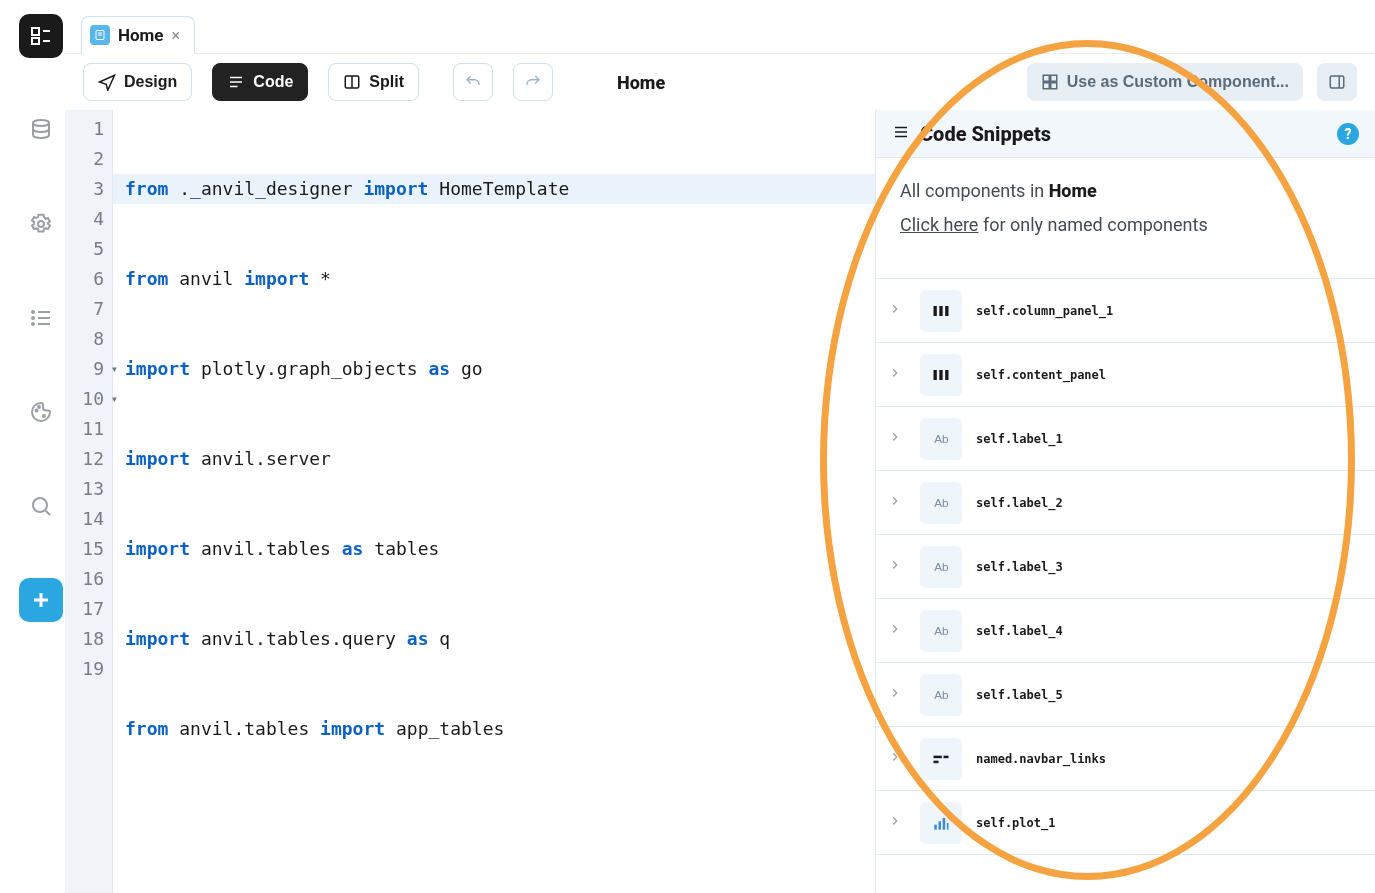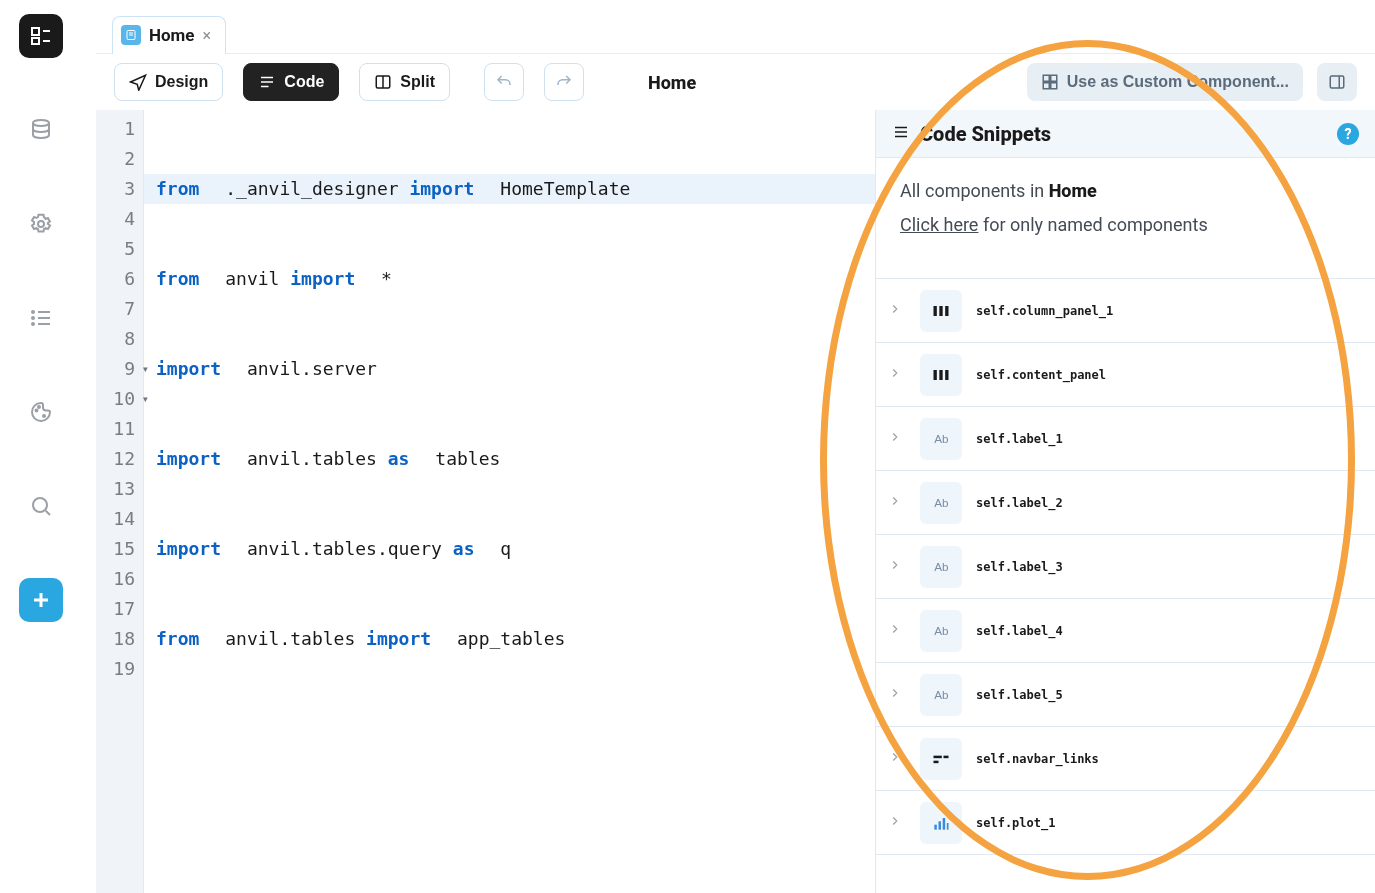--- a/index.html
+++ b/index.html
@@ -29,21 +29,21 @@
     border-radius: 10px;
     color: #9aa0a6;
     cursor: pointer;
   }
   .rail-icon.active { background: #1a1a1a; color: #fff; }
   .rail-icon.plus { background: #2aa7e0; color: #fff; border-radius: 10px; }
   .rail-icon svg { width: 24px; height: 24px; }
 
   .main {
     position: absolute;
-    left: 96px; top: 0; right: 0; height: 893px;
+    left: 65px; top: 0; right: 0; height: 893px;
     display: flex; flex-direction: column;
   }
   .tab-bar {
     height: 54px;
     border-bottom: 1px solid #e9edf2;
     display: flex; align-items: center;
     padding-left: 16px;
     gap: 8px;
   }
   .tab {
@@ -137,21 +137,21 @@
   }
   .code {
     flex: 1;
     padding: 4px 0 0 12px;
     color: #1a1a1a;
     white-space: pre;
   }
   .code .line { height: 30px; }
   .code .line.hl { background: #eaf3fb; margin-left: -12px; padding-left: 12px; }
   .kw { color: #0b62c4; font-weight: 600; }
-  .plain { color: #1a1a1a; margin-left: 15px; }
+  .plain { color: #1a1a1a; }
 
   
   .side-panel {
     width: 500px;
     border-left: 1px solid #e2e8ef;
     display: flex; flex-direction: column;
     background: #fff;
   }
   .sp-header {
     display: flex; align-items: center;
@@ -350,20 +350,21 @@
           <div class="ln">14</div>
           <div class="ln">15</div>
           <div class="ln">16</div>
           <div class="ln">17</div>
           <div class="ln">18</div>
           <div class="ln">19</div>
         </div>
       <div class="code">
         <div class="line hl"><span class="kw">from</span> <span class="plain">._anvil_designer</span> <span class="kw">import</span> <span class="plain">HomeTemplate</span></div>
         <div class="line"><span class="kw">from</span> <span class="plain">anvil</span> <span class="kw">import</span> <span class="plain">*</span></div>
+        <div class="line"><span class="kw">import</span> <span class="plain">plotly.graph_objects</span> <span class="kw">as</span> <span class="plain">go</span></div>
         <div class="line"><span class="kw">import</span> <span class="plain">anvil.server</span></div>
         <div class="line"><span class="kw">import</span> <span class="plain">anvil.tables</span> <span class="kw">as</span> <span class="plain">tables</span></div>
         <div class="line"><span class="kw">import</span> <span class="plain">anvil.tables.query</span> <span class="kw">as</span> <span class="plain">q</span></div>
         <div class="line"><span class="kw">from</span> <span class="plain">anvil.tables</span> <span class="kw">import</span> <span class="plain">app_tables</span></div>
         <div class="line"></div>
         
         
         
         
         
@@ -480,21 +481,21 @@
             <span class="chev"><svg width="14" height="14" viewBox="0 0 24 24" fill="none" stroke="currentColor" stroke-width="2">
                 <path d="M9 6l6 6-6 6"></path>
               </svg></span>
             <span class="iconbox">
               <svg viewBox="0 0 24 24" fill="#1a1a1a">
                 <rect x="3" y="8" width="10" height="3"></rect>
                 <rect x="15" y="8" width="6" height="3"></rect>
                 <rect x="3" y="14" width="6" height="3"></rect>
               </svg>
             </span>
-            <span class="name">self.navbar_links</span>
+            <span class="name">named.navbar_links</span>
           </div>
           <div class="sp-item">
             <span class="chev"><svg width="14" height="14" viewBox="0 0 24 24" fill="none" stroke="currentColor" stroke-width="2">
                 <path d="M9 6l6 6-6 6"></path>
               </svg></span>
             <span class="iconbox">
               <svg viewBox="0 0 24 24" fill="#3a8bd8">
                 <rect x="4" y="14" width="3" height="6"></rect>
                 <rect x="9" y="10" width="3" height="10"></rect>
                 <rect x="14" y="6" width="3" height="14"></rect>

